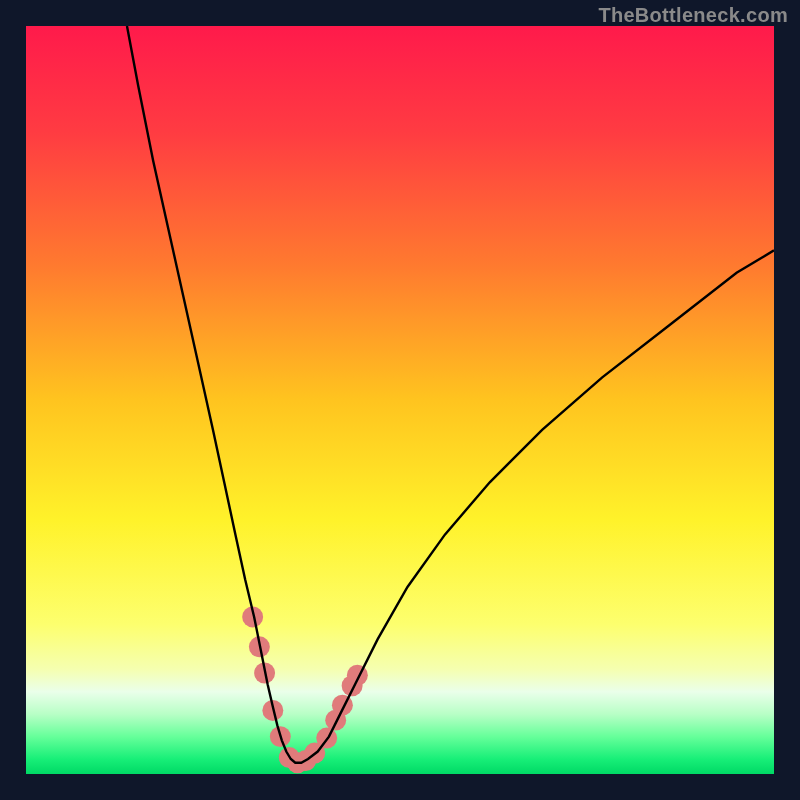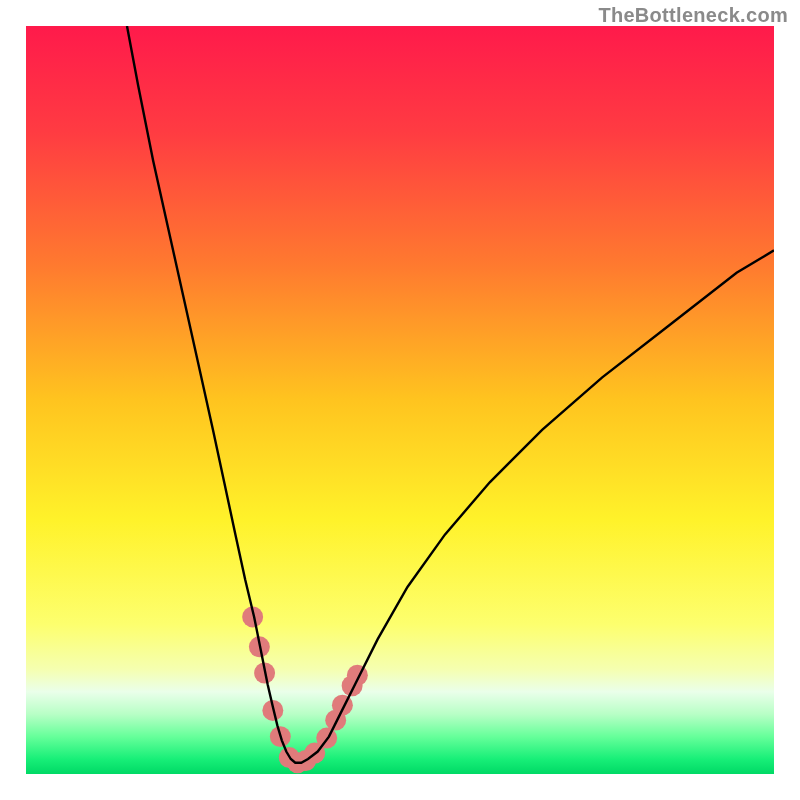--- a/index.html
+++ b/index.html
@@ -8,21 +8,21 @@
     width: 800px;
     height: 800px;
     background: #000;
     overflow: hidden;
     font-family: Arial, Helvetica, sans-serif;
   }
   .frame {
     position: absolute;
     left: 0; top: 0;
     width: 800px; height: 800px;
-    background: #ffffff;
+    background: #0f172a;
   }
   .plot {
     position: absolute;
     left: 26px;
     top: 26px;
     width: 748px;
     height: 748px;
     overflow: hidden;
   }
   .gradient {

